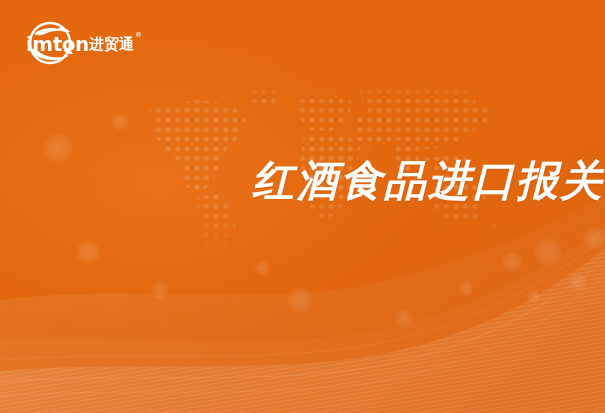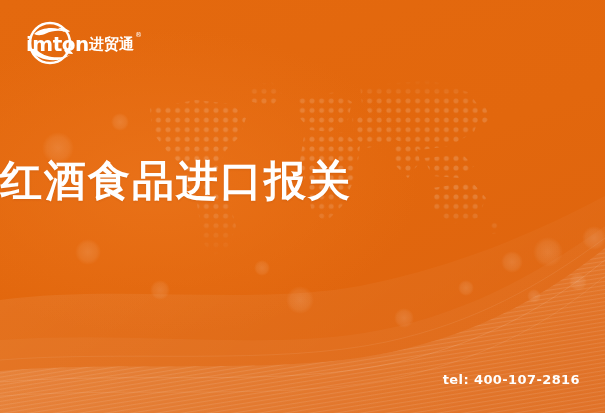--- a/index.html
+++ b/index.html
@@ -40,22 +40,23 @@
     height: 52px;
   }
   #logo svg { display: block; width: 125px; height: 52px; }
 
   
   #headline {
     position: absolute;
     left: 0;
     right: 1px;
     top: 146px;
-    text-align: left;
+    text-align: right;
     color: #ffffff;
+    font-style: italic;
   }
   .headline-line {
     display: block;
     font-size: 42px;
     line-height: 70px;
     font-weight: 700;
     letter-spacing: 2px;
     white-space: nowrap;
     text-shadow: 0 1px 2px rgba(150,60,0,0.18);
     font-family: "DejaVu Sans", "Liberation Sans", sans-serif;
@@ -218,15 +219,14 @@
       <text x="8" y="34" font-family="DejaVu Sans, Liberation Sans, sans-serif" font-size="20" font-weight="700" fill="#ffffff" letter-spacing="-0.5">imton</text>
       <text x="71" y="32" font-family="DejaVu Sans, Liberation Sans, sans-serif" font-size="15" font-weight="700" fill="#ffffff" letter-spacing="0">进贸通</text>
       <text x="117" y="20" font-family="DejaVu Sans, Liberation Sans, sans-serif" font-size="7" fill="#ffffff">®</text>
     </svg>
   </div>
 
   <div id="headline">
     <span class="headline-line">红酒食品进口报关</span>
   </div>
 
-  <div id="phone">tel: 400-107-2816</div>
 
 </div>
 
 </body></html>

